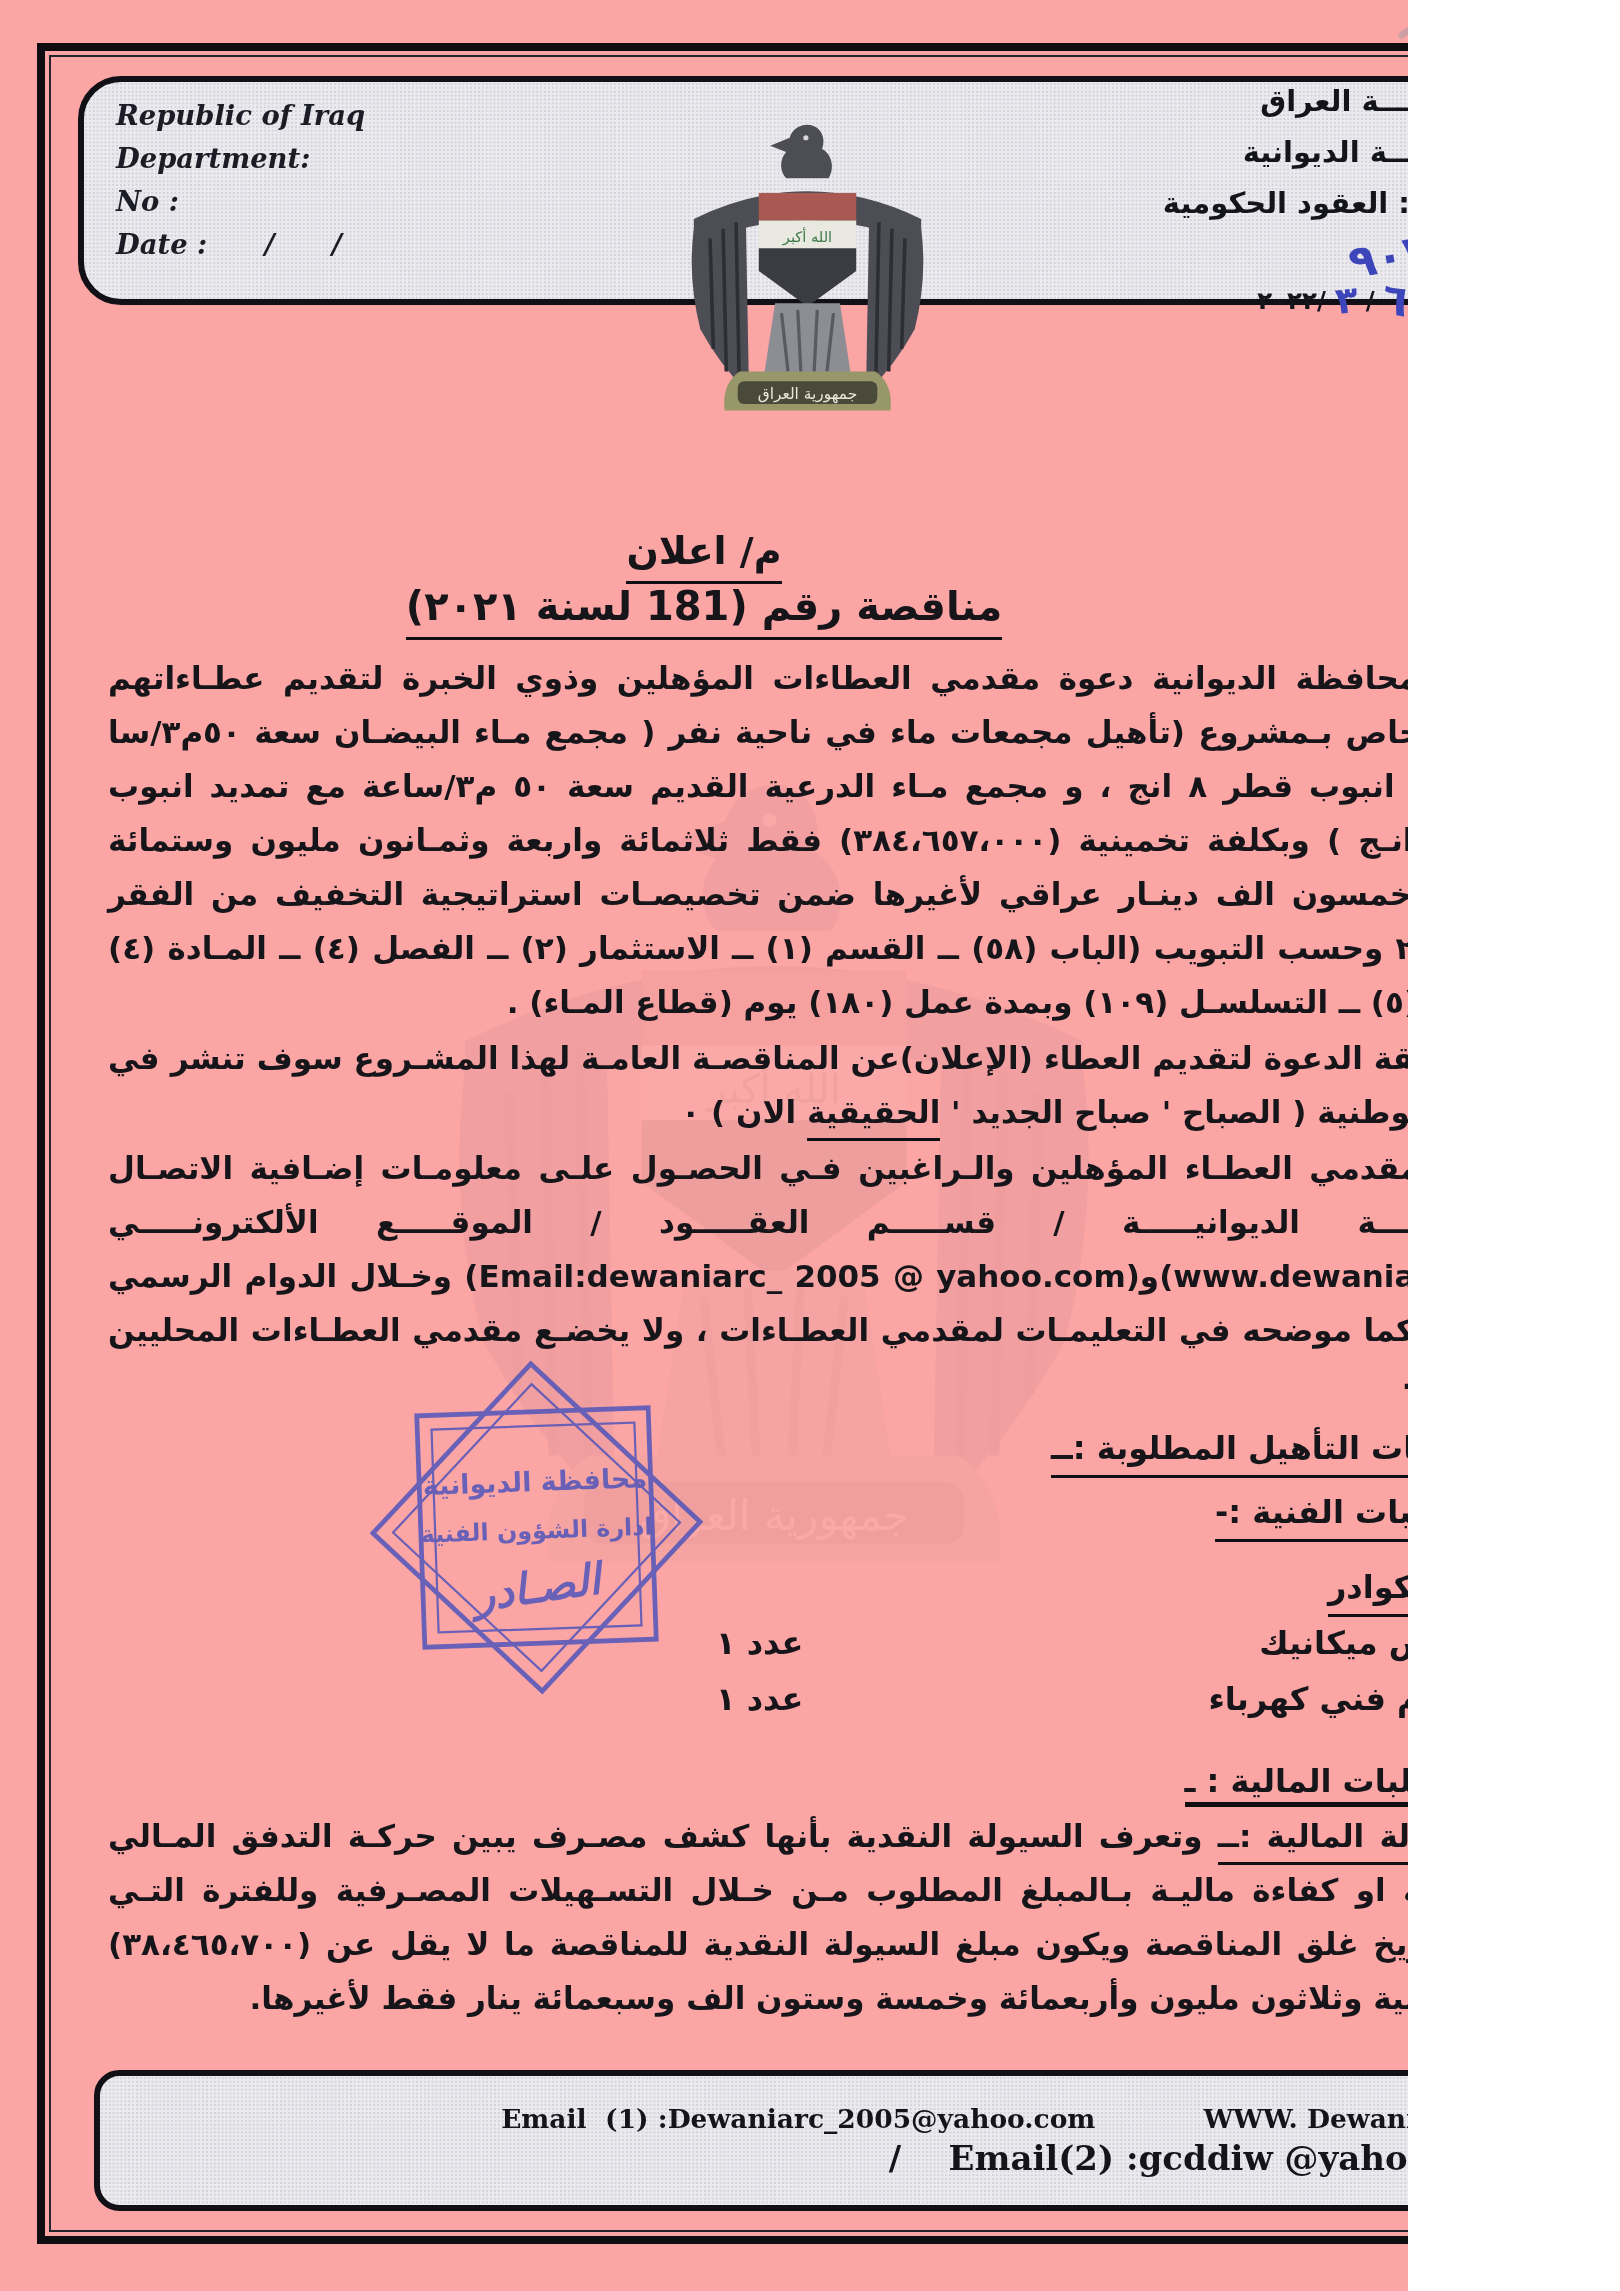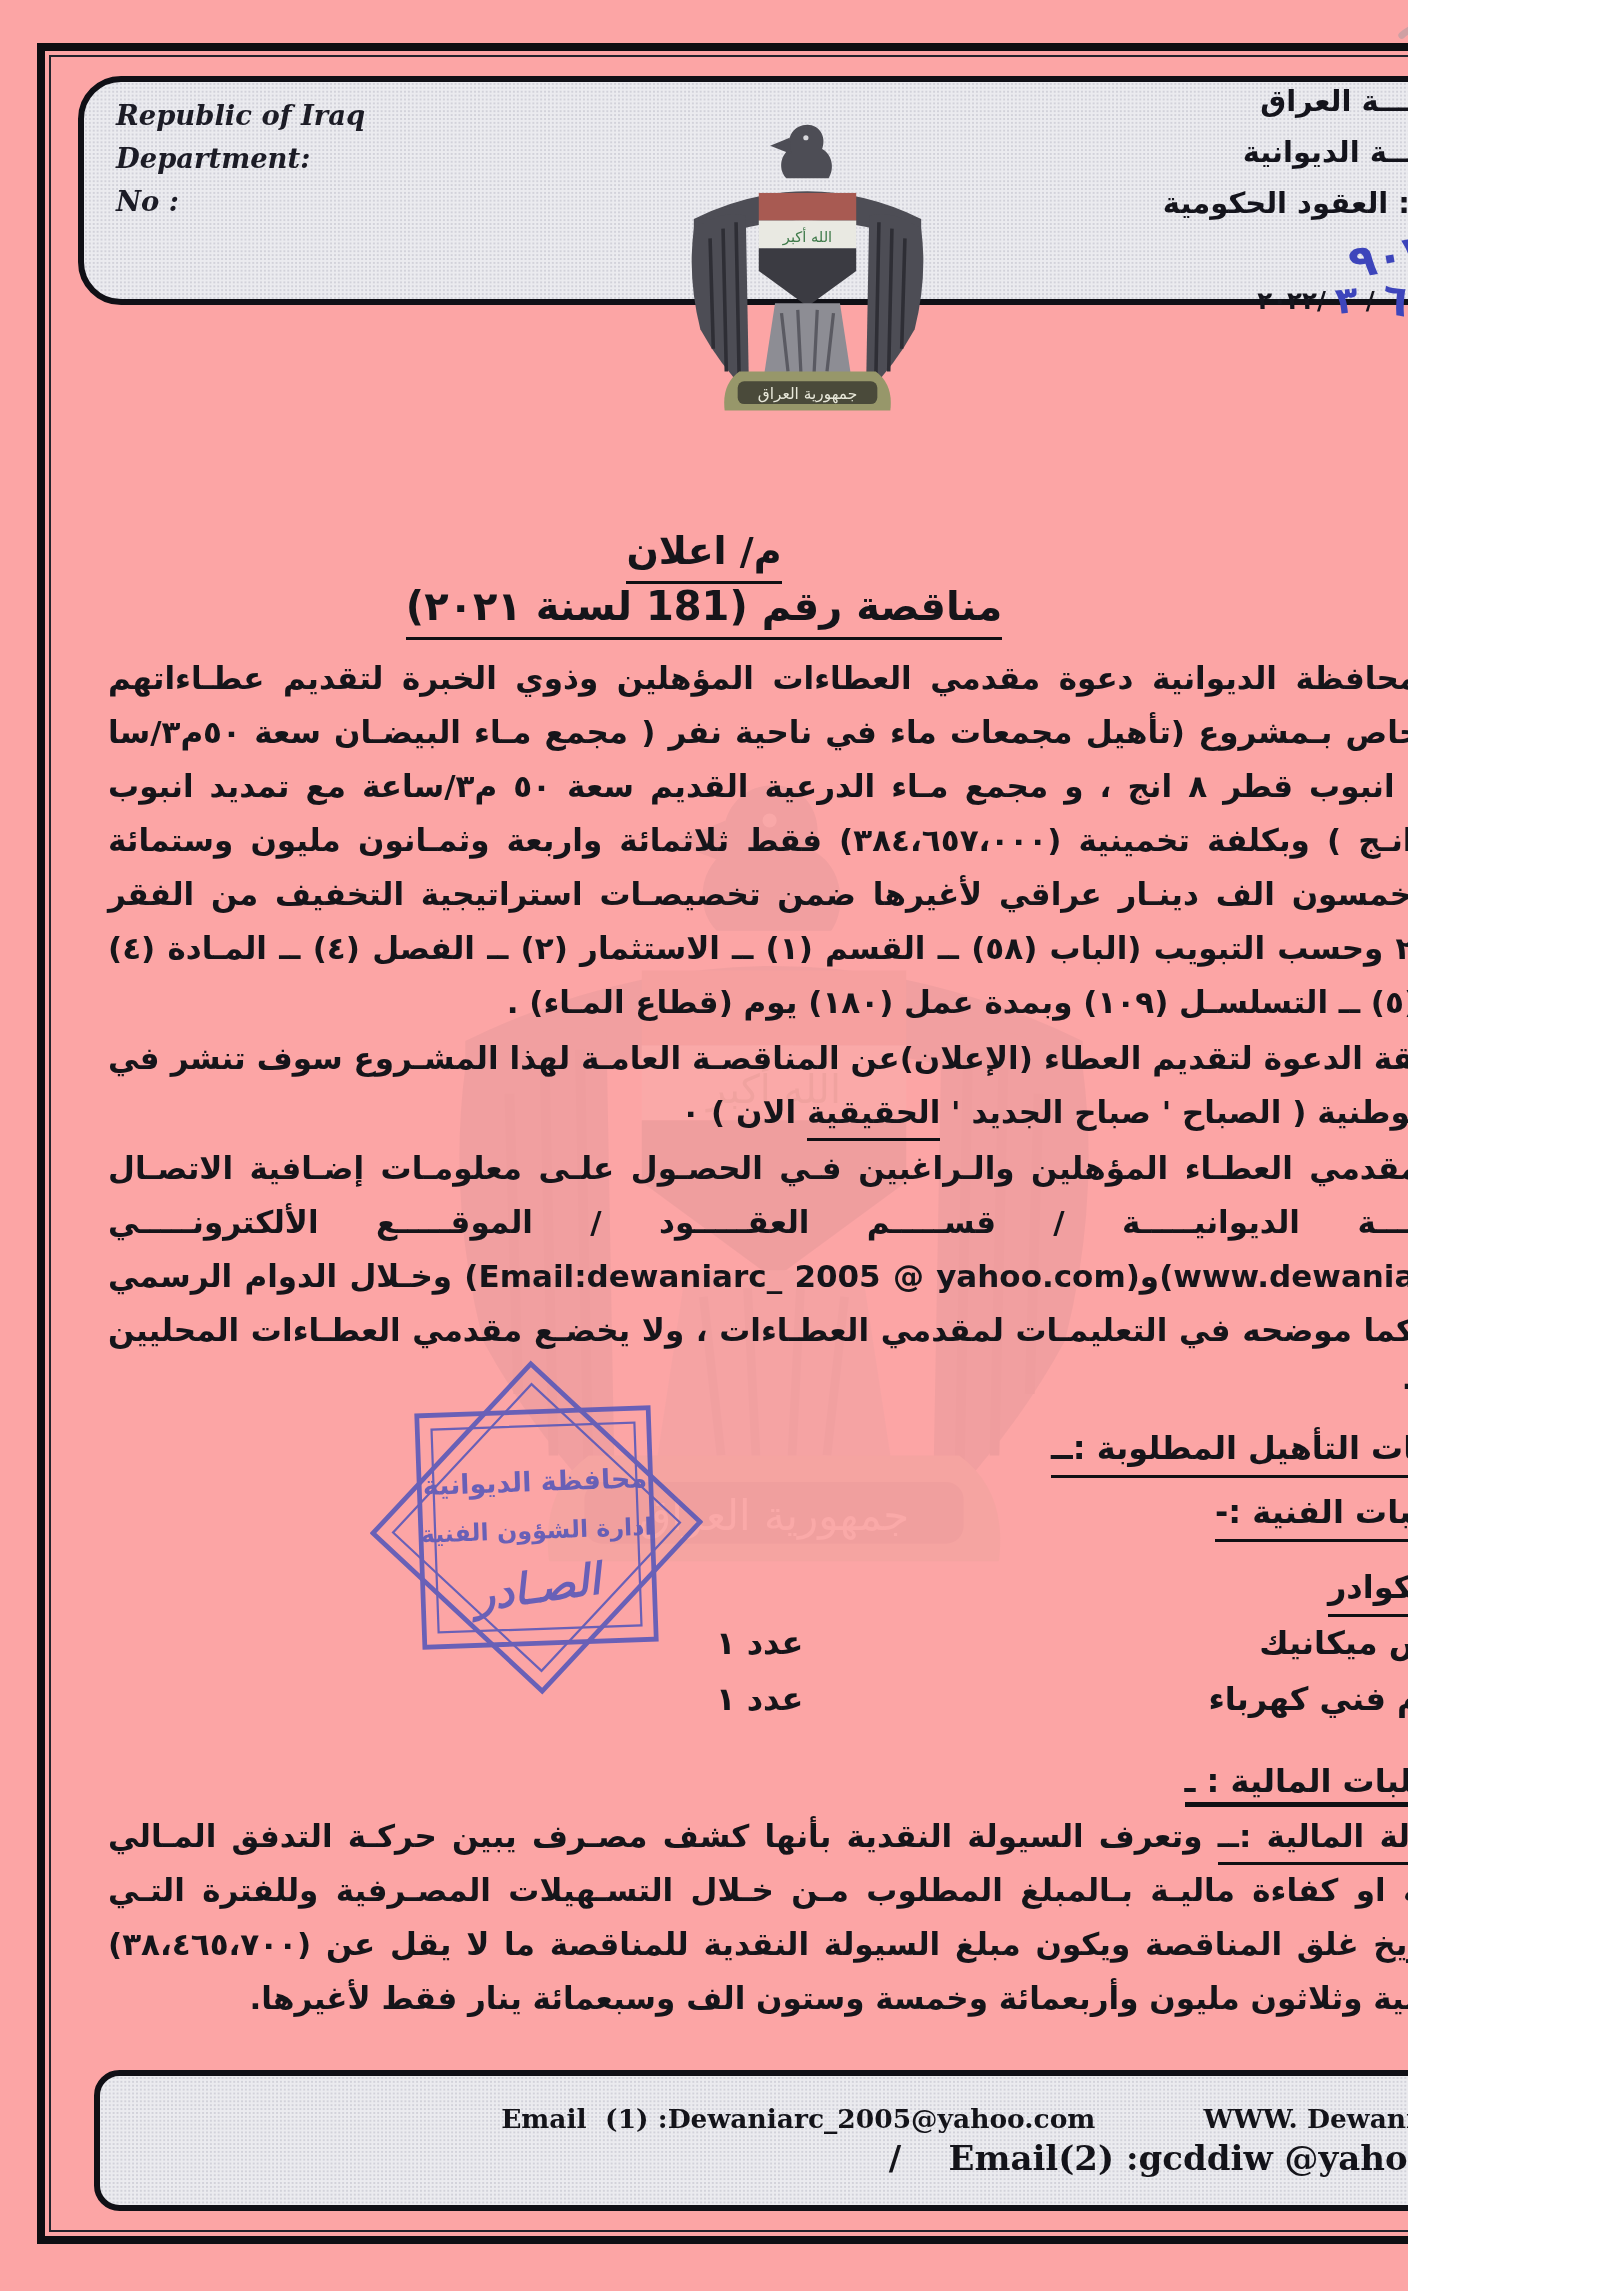--- a/index.html
+++ b/index.html
@@ -99,20 +99,21 @@
   <svg class="watermark" viewBox="0 0 200 210">
     <use href="#iraq-eagle"></use>
   </svg>
 
   <div class="box header-box"></div>
 
   <div class="hdr-en">
     <div>Republic of Iraq</div>
     <div>Department:</div>
     <div>No :</div>
+    <div>Date :      /      /</div>
   </div>
 
   <div class="hdr-ar">
     <div>جمهوريـــة العراق</div>
     <div>محافظـــة الديوانية</div>
     <div>القسم : العقود الحكومية</div>
     <div class="small-line">
       <span>العدد :</span>
       <span class="hand num-902">٩٠٢</span>
     </div>

